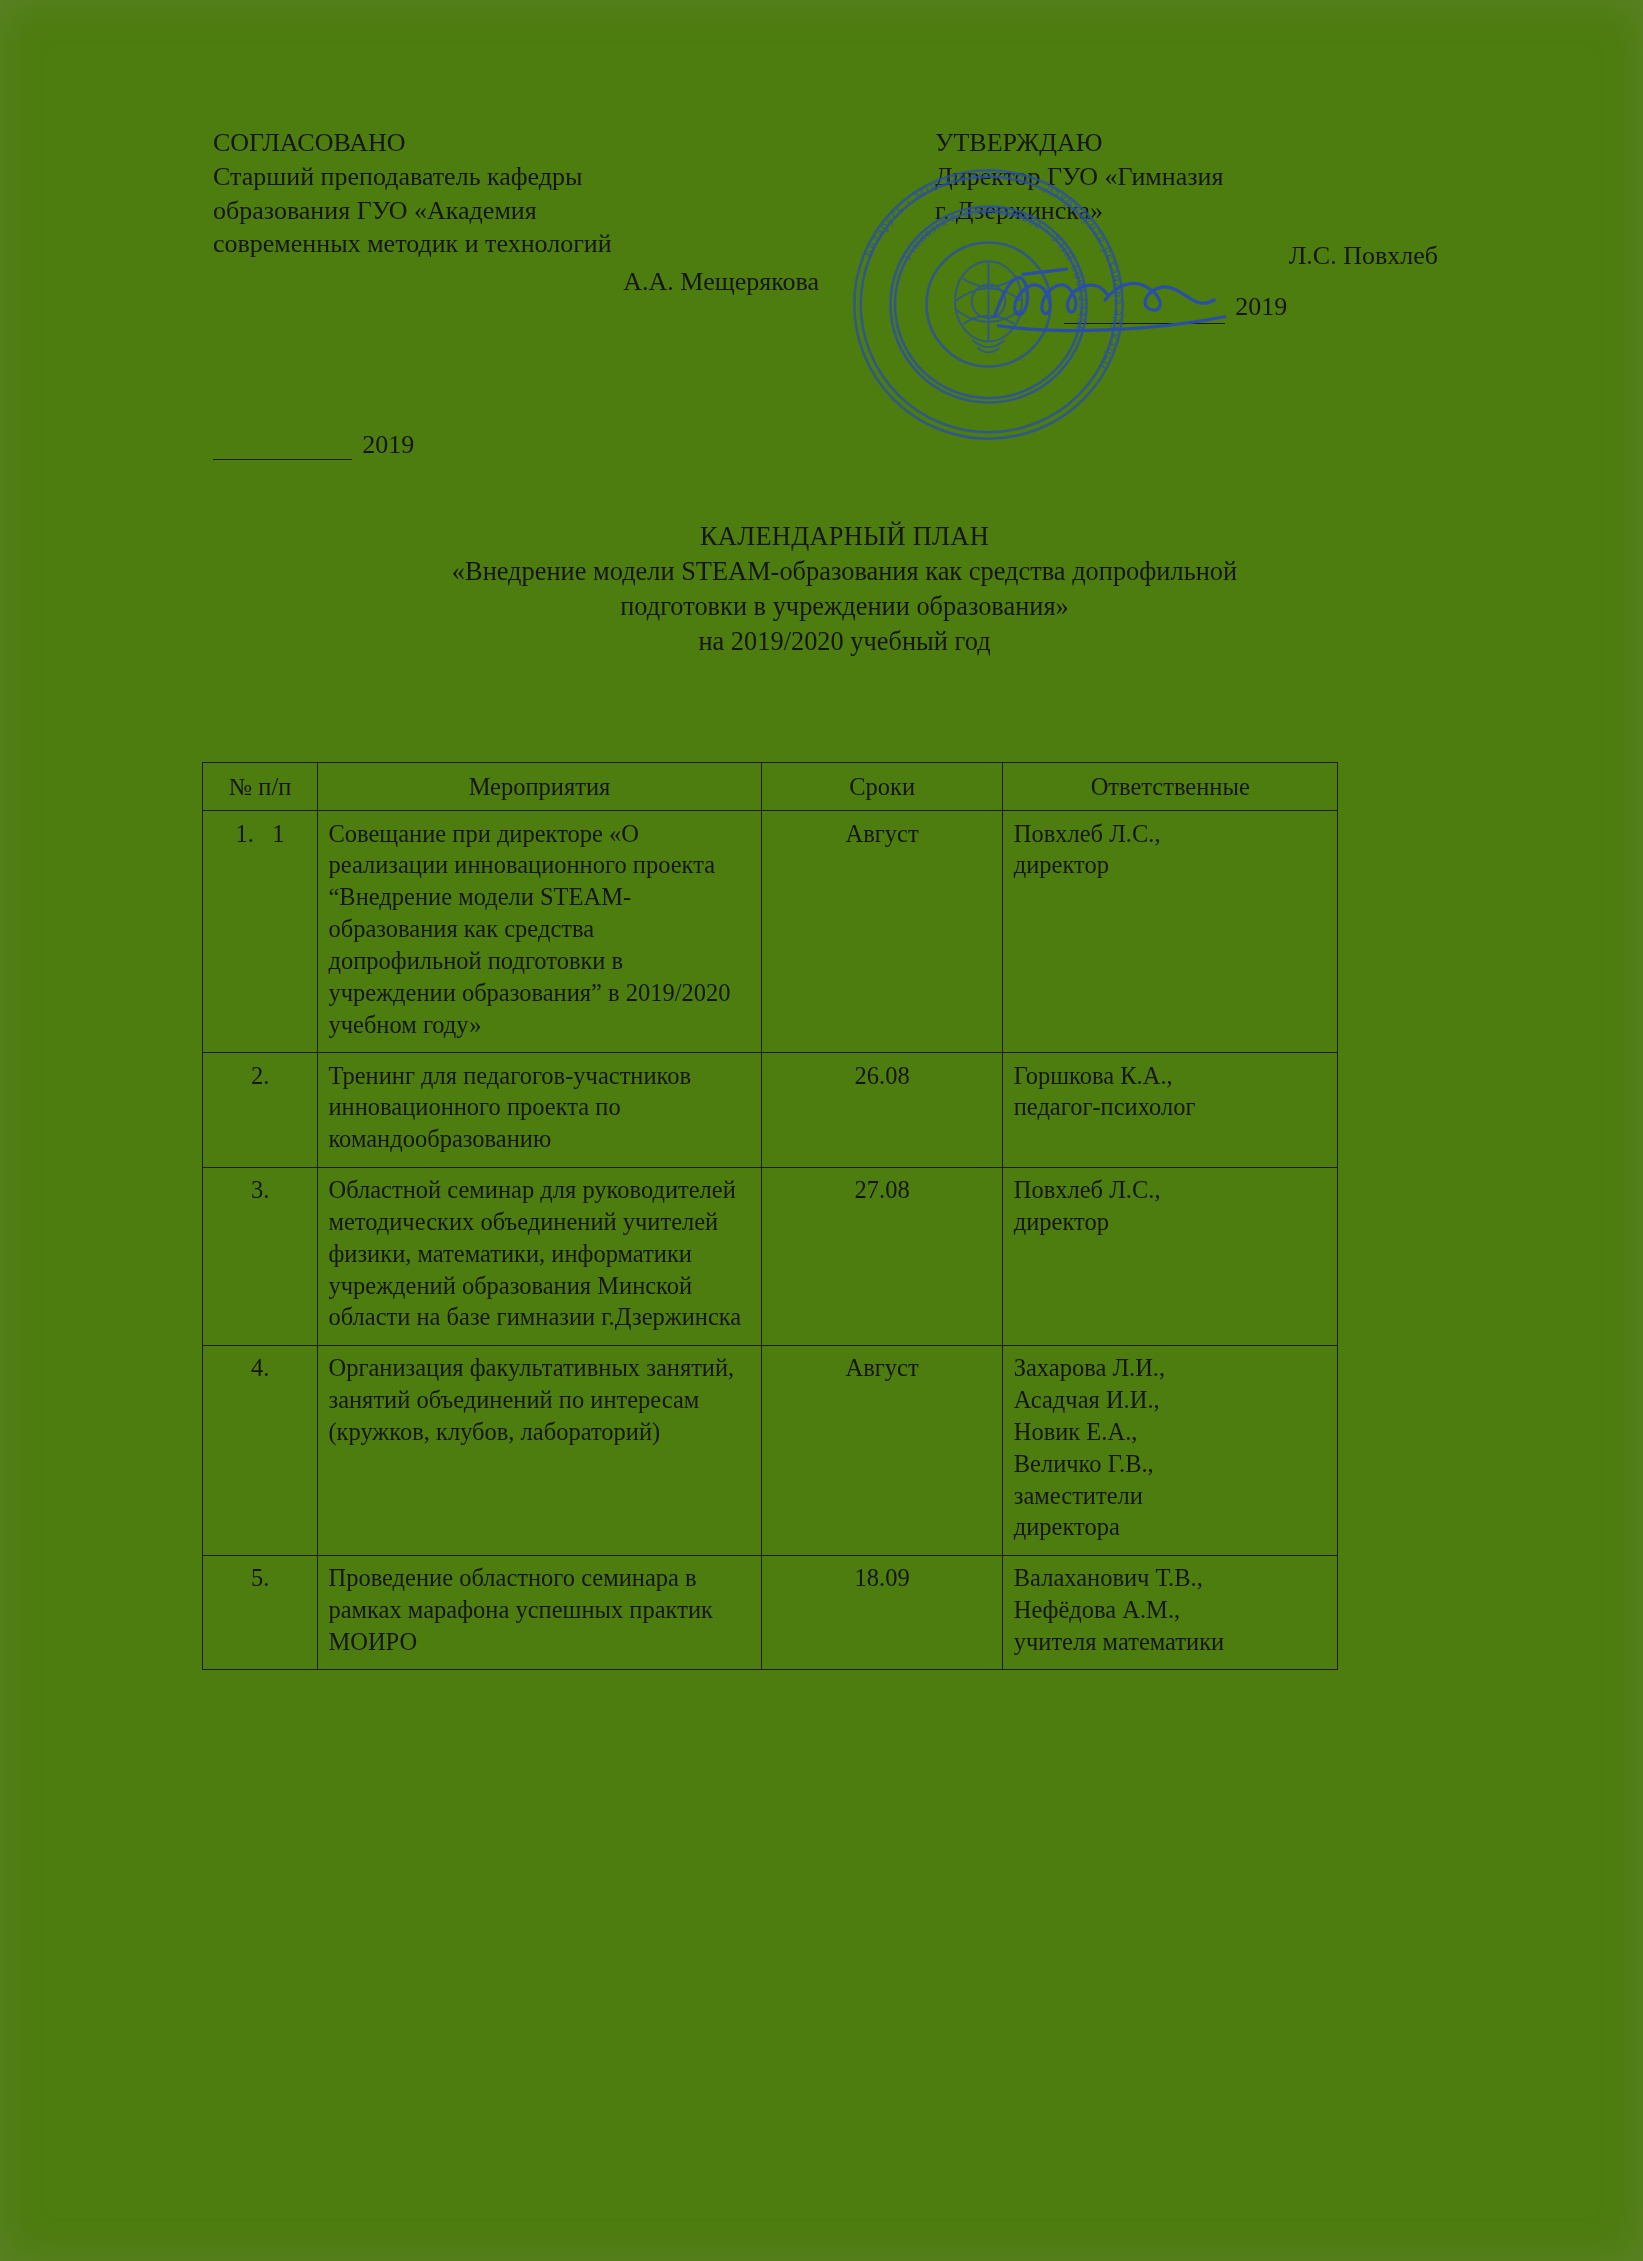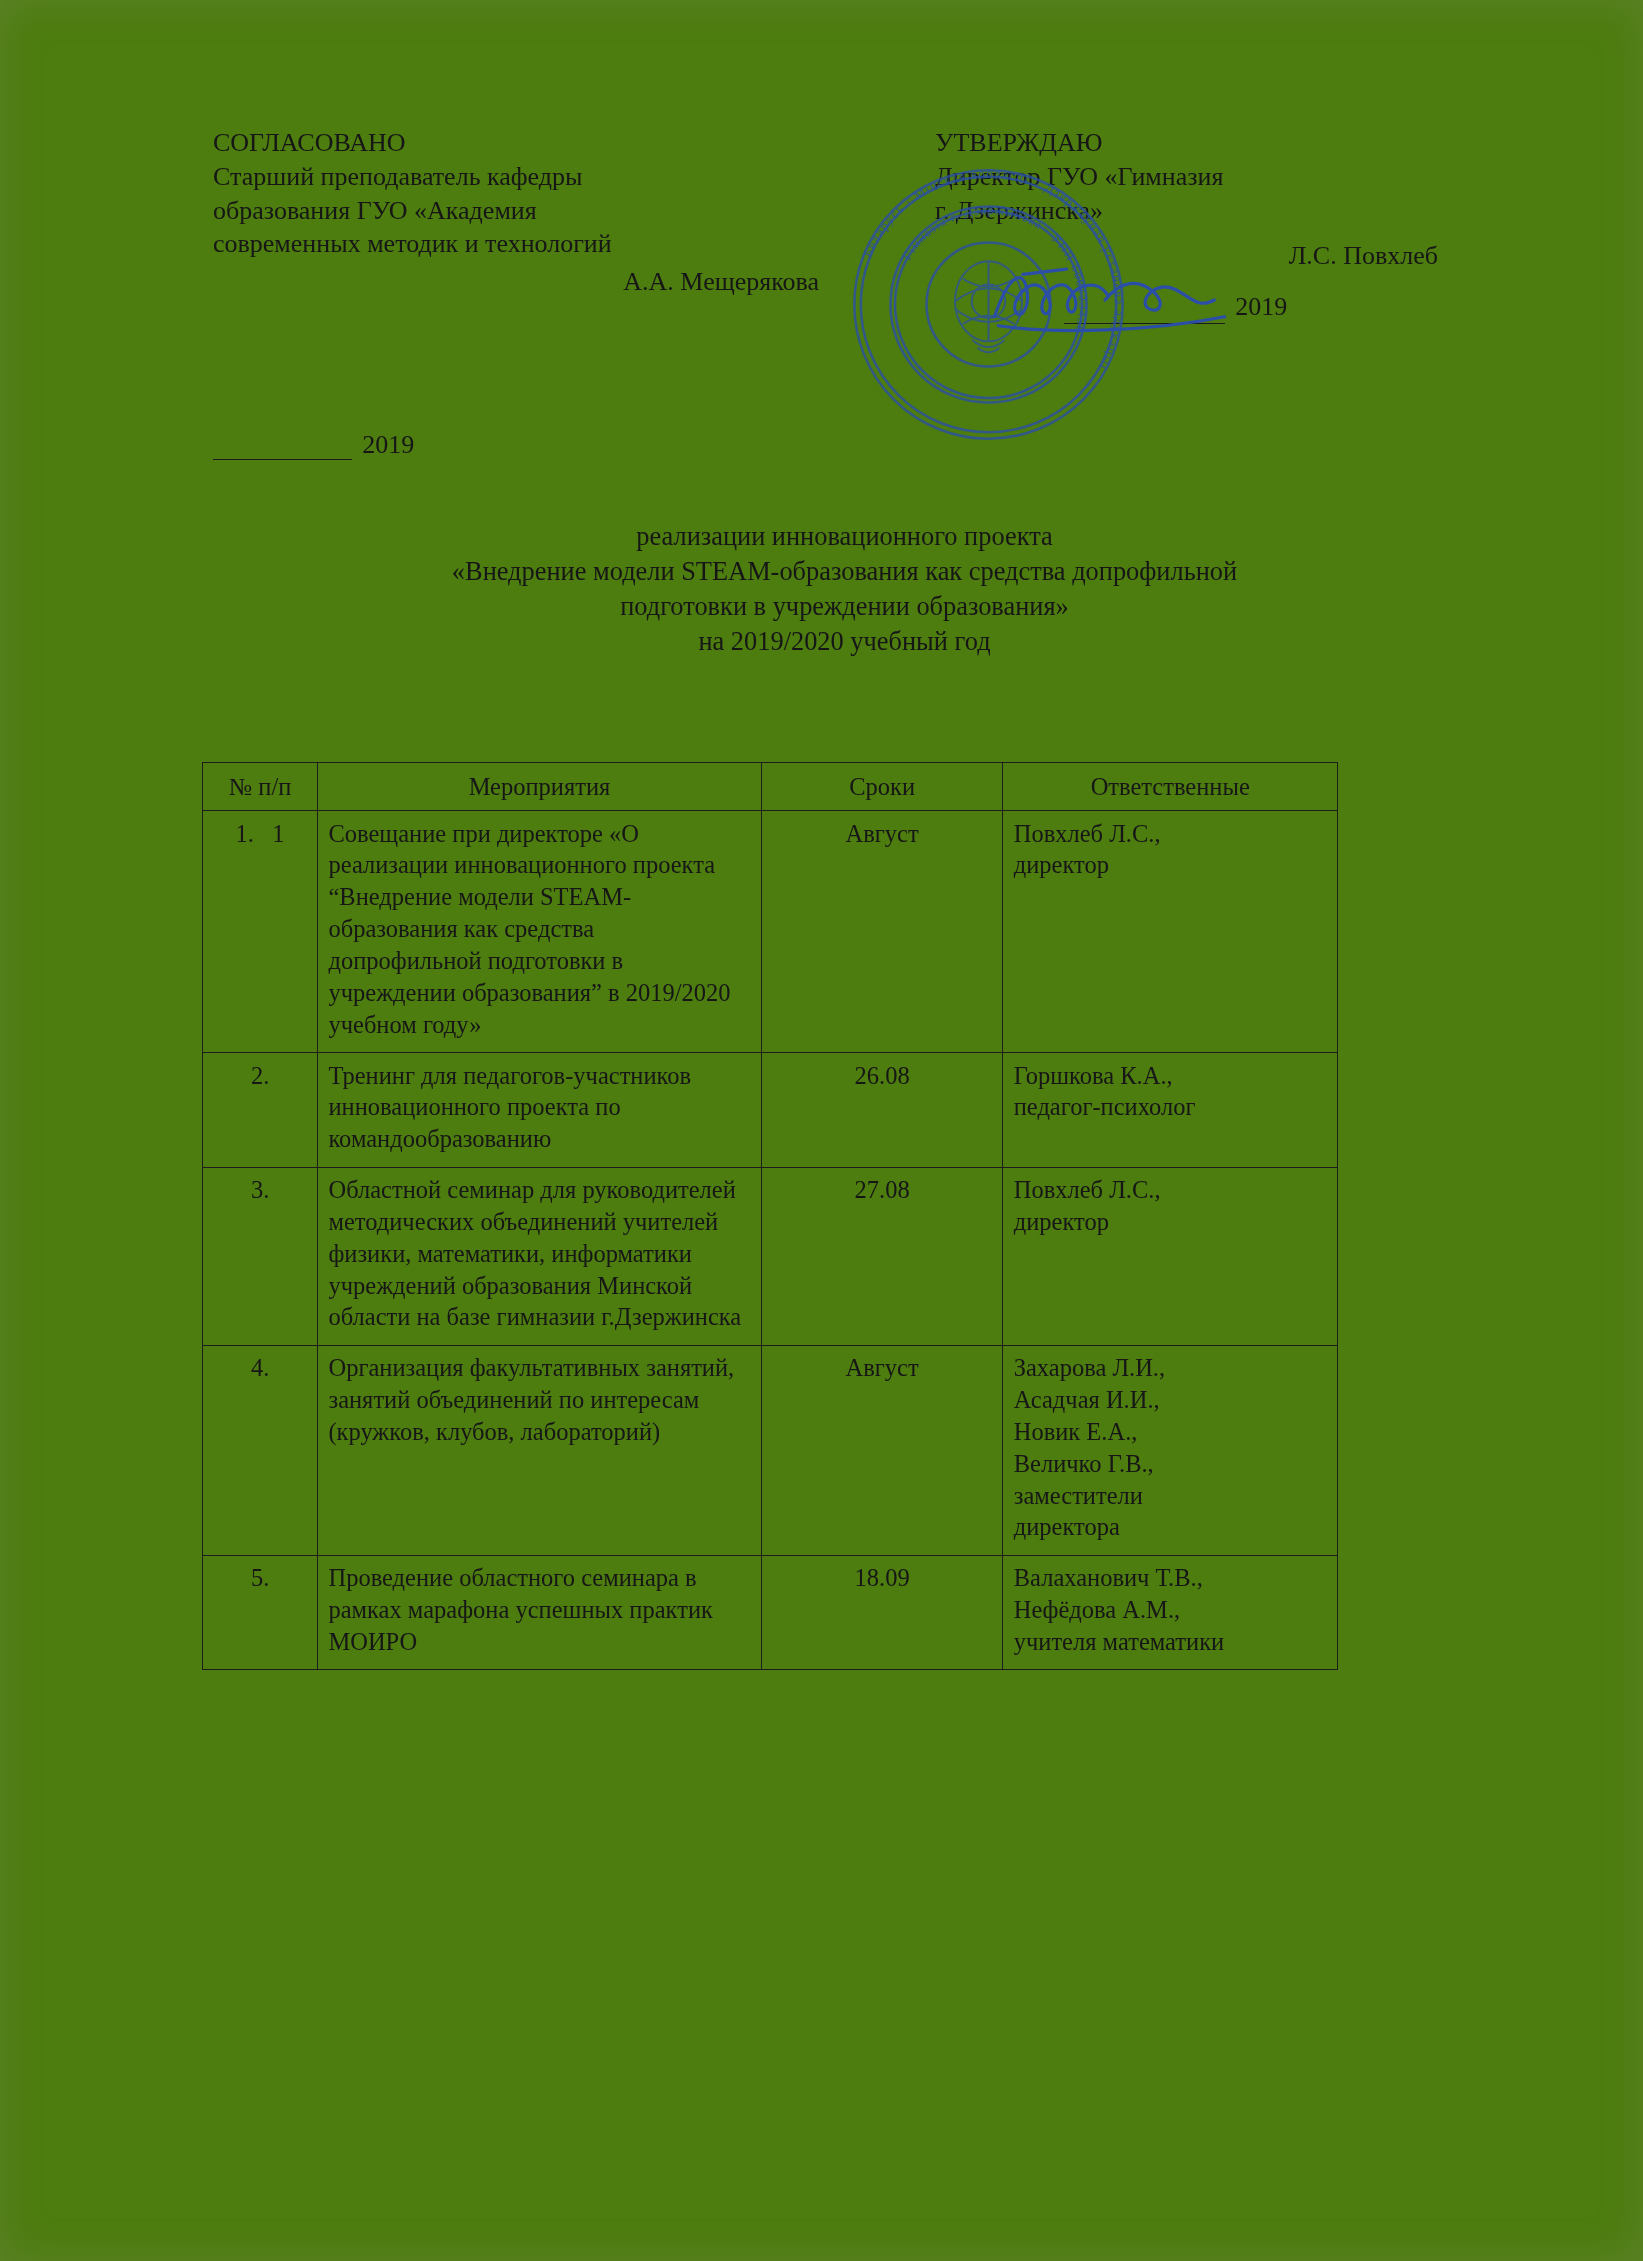--- a/index.html
+++ b/index.html
@@ -213,21 +213,21 @@
   <svg class="signature" viewBox="0 0 420 140">
     <g fill="none" stroke="#2b4fa8" stroke-width="5" stroke-linecap="round">
       <path d="M14,96 C36,30 58,22 64,52 C70,84 52,104 46,86 C40,66 78,24 96,62 C108,88 92,100 88,84 C84,64 118,26 136,60 C148,84 132,98 128,82 C122,58 168,28 190,62"></path>
       <path d="M186,70 C210,40 238,36 262,58 C282,76 268,94 252,82 C238,70 266,38 296,54 C320,66 330,84 356,70"></path>
       <path d="M58,30 L126,22"></path>
       <path d="M20,110 C110,124 260,118 372,96"></path>
     </g>
   </svg>
 
   <div class="title-block">
-    <div>реализации инновационного проекта</div>
+    <div class="title-main">КАЛЕНДАРНЫЙ ПЛАН</div>
     <div>«Внедрение модели STEAM-образования как средства допрофильной</div>
     <div>подготовки в учреждении образования»</div>
     <div>на 2019/2020 учебный год</div>
   </div>
 
   <table class="plan">
     <thead>
       <tr>
         <th class="col-num">№ п/п</th>
         <th class="col-event">Мероприятия</th>

